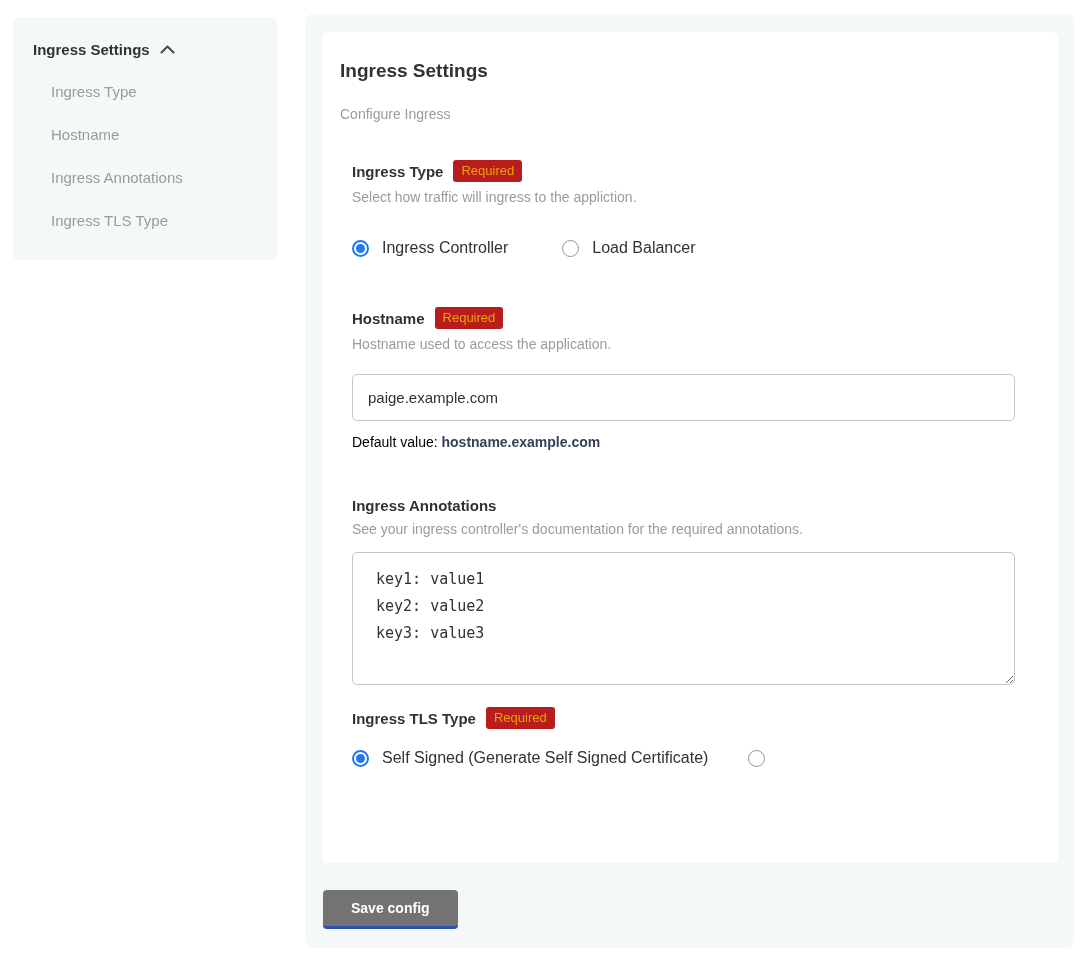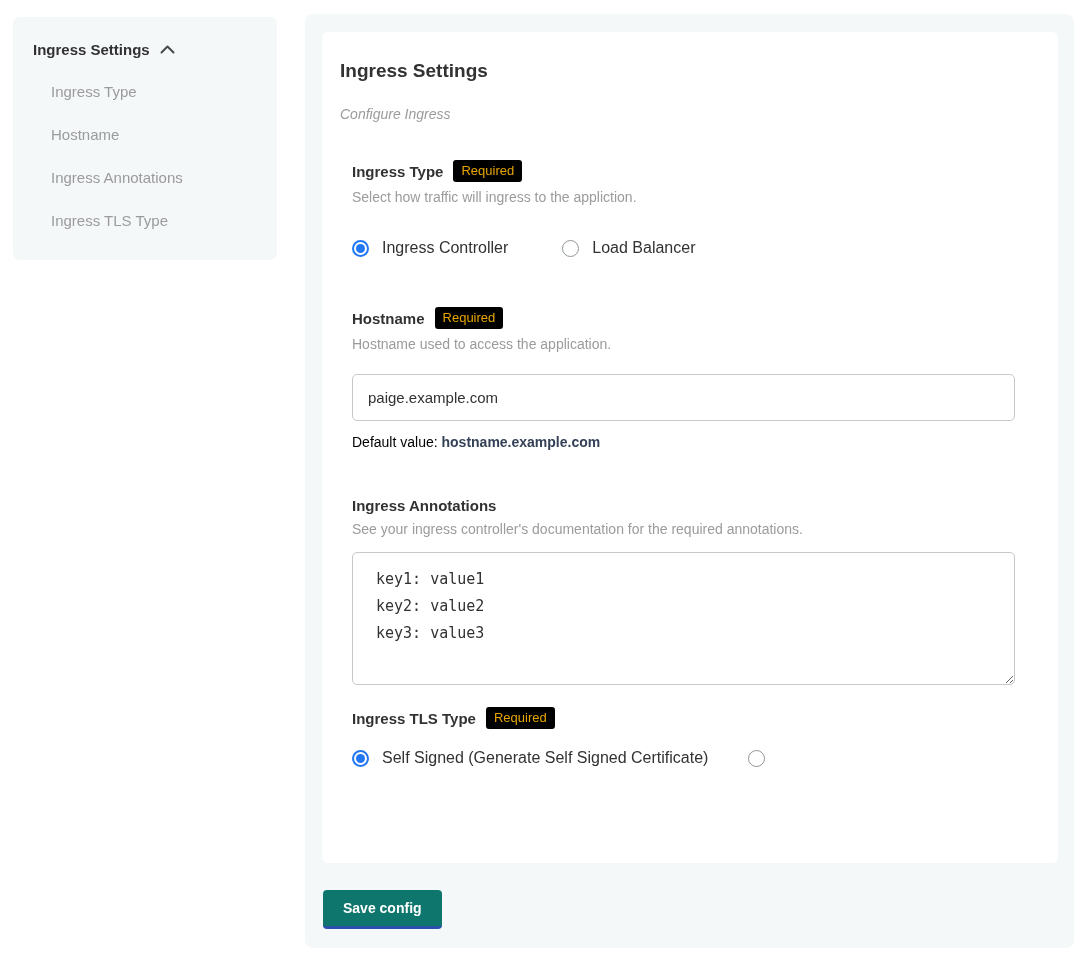--- a/index.html
+++ b/index.html
@@ -56,34 +56,34 @@
     padding: 18px 16px 0 17px;
   }
   .card {
     background: #ffffff;
     border-radius: 6px;
     height: 831px;
     padding: 28px 32px 30px 18px;
     overflow: hidden;
   }
   .card-title { font-size: 19px; font-weight: bold; margin: 0; color: #323232; }
-  .card-subtitle { font-size: 14px; color: #9b9b9b; margin: 24px 0 0 0; font-style: italic; }
+  .card-subtitle { font-size: 14px; color: #9b9b9b; margin: 24px 0 0 0; }
 
   .section { margin-left: 12px; }
   .mt-38 { margin-top: 38px; }
   .mt-50 { margin-top: 50px; }
   .mt-47 { margin-top: 47px; }
   .mt-22 { margin-top: 22px; }
 
   .section-header { display: flex; align-items: center; gap: 10px; }
   .section-label { font-size: 15px; font-weight: bold; color: #323232; }
   .badge {
     font-size: 13px;
     color: #e7a500;
-    background: #000000;
+    background: #b91c1c;
     padding: 3px 8px;
     border-radius: 3px;
     line-height: 16px;
   }
   .help { font-size: 14px; color: #9b9b9b; margin: 7px 0 0 0; }
 
   
   .radio-row { display: flex; gap: 54px; margin-top: 34px; }
   .radio-col { display: flex; flex-direction: row; gap: 40px; margin-top: 20px; }
   .radio-option { display: flex; align-items: center; gap: 13px; cursor: pointer; }
@@ -135,29 +135,29 @@
     line-height: 27px;
     color: #323232;
     background: #fff;
     resize: both;
     outline: none;
   }
 
   
   .save-btn {
     margin: 27px 16px 0 1px;
-    background: #0f766e;
+    background: #737373;
     color: #ffffff;
     font-family: "Liberation Sans", sans-serif;
     font-size: 14px;
     font-weight: bold;
     border: 0;
     border-bottom: 3px solid #2b51ae;
     border-radius: 4px;
-    padding: 10px 20px;
+    padding: 10px 28px;
     cursor: pointer;
   }
 </style>
 </head>
 <body>
 
 <div class="page">
 
   <aside class="sidebar">
     <div class="sidebar-group-header">

